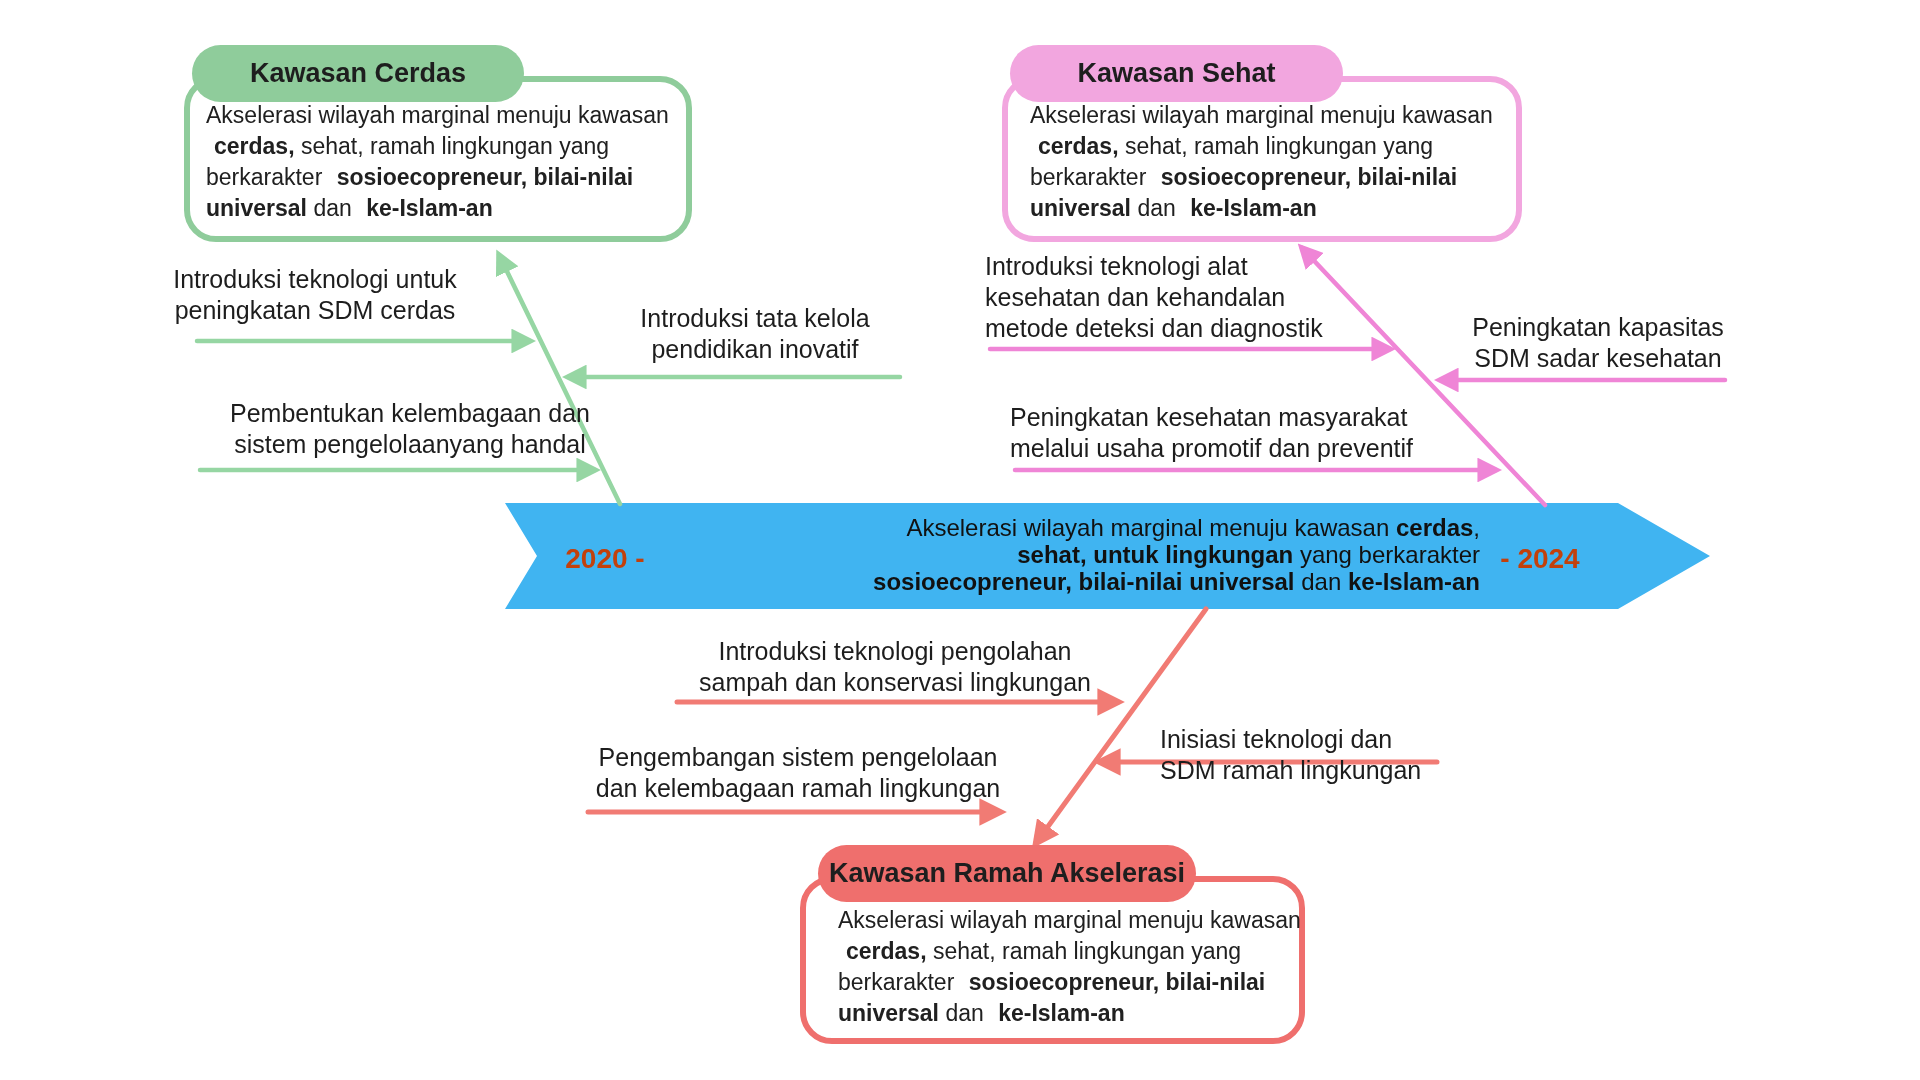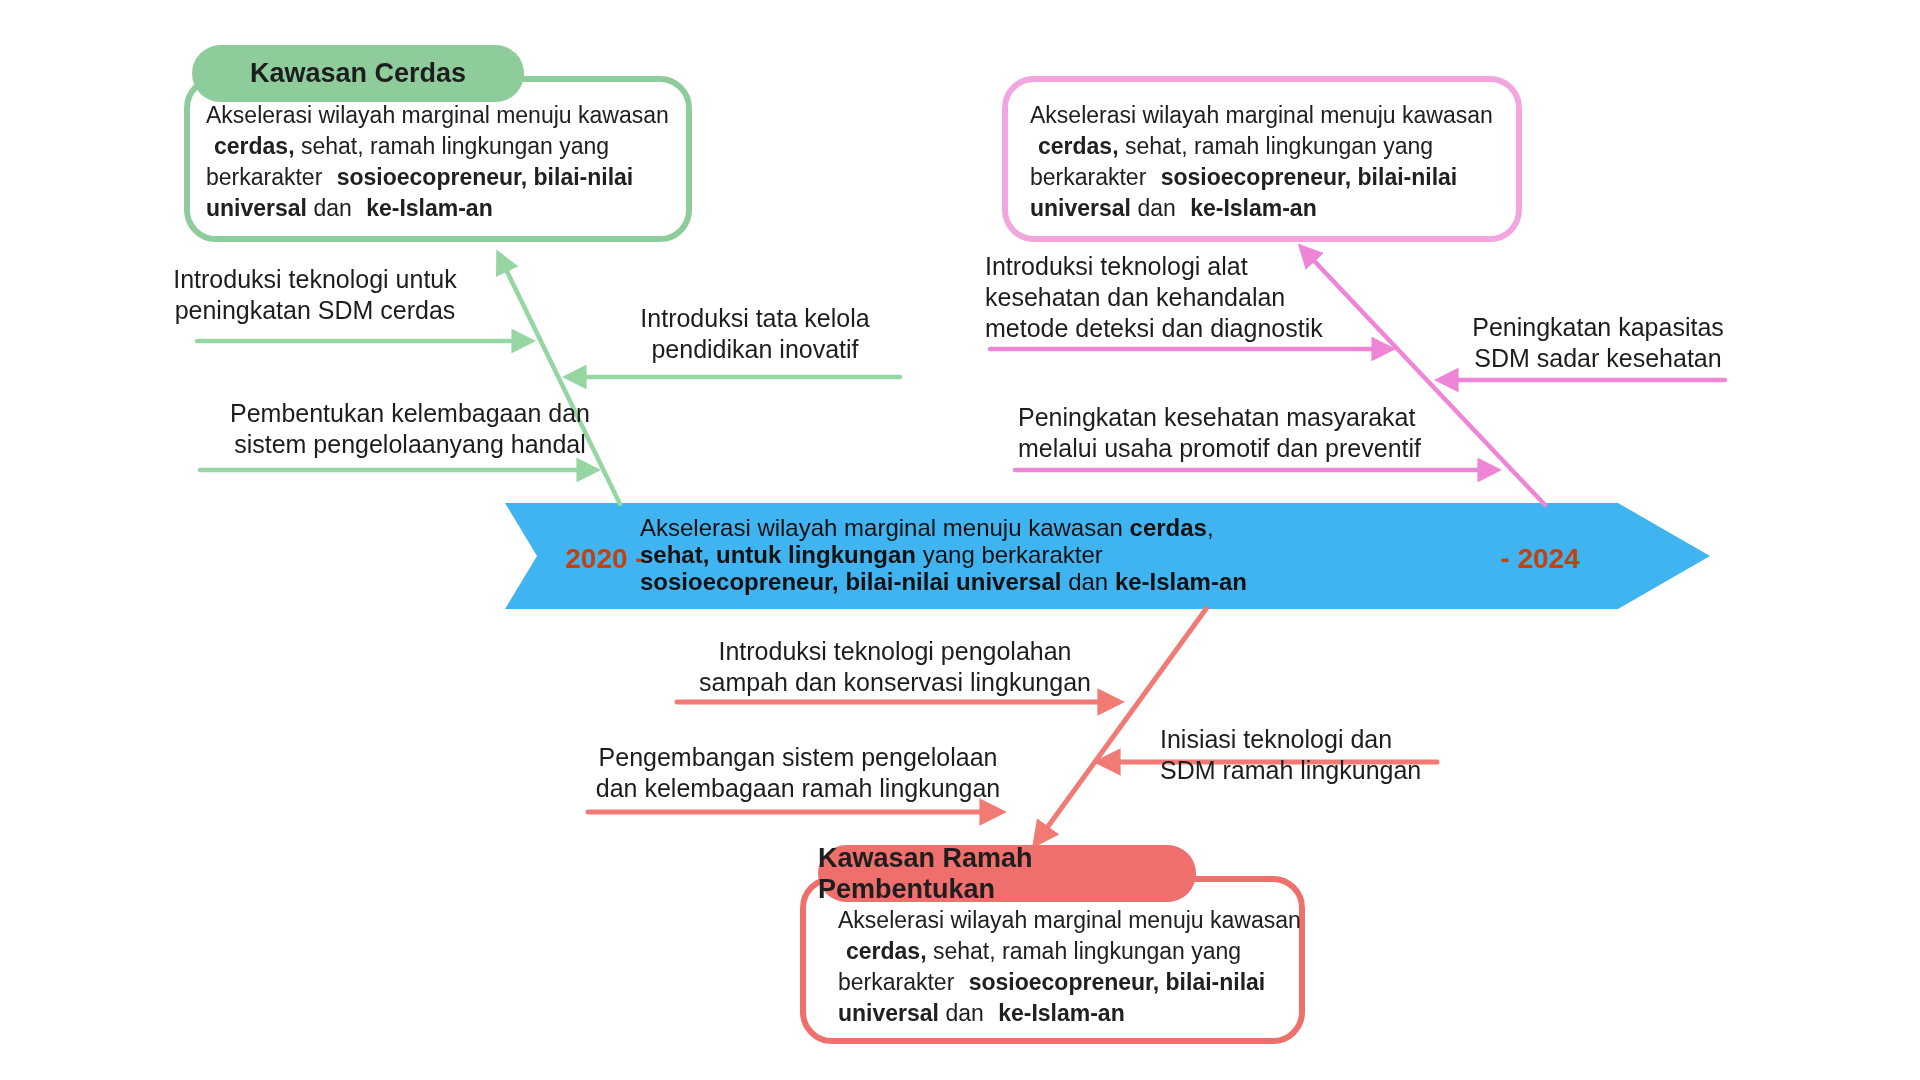--- a/index.html
+++ b/index.html
@@ -43,21 +43,21 @@
     white-space:pre;
   }
   .tl-center{text-align:center;}
   .tl-left{text-align:left;}
   
   .banner-year{
     font-size:28px;font-weight:bold;color:#c2410c;
     text-align:center;z-index:3;
   }
   .banner-text{
-    width:840px;text-align:left;z-index:3;
+    width:840px;text-align:right;z-index:3;
     font-size:24px;line-height:27px;color:#111111;
   }
   .banner-line{white-space:pre;}
   .banner-line b{font-weight:bold;}
 </style>
 </head>
 <body>
 
 <div class="canvas">
 
@@ -95,28 +95,31 @@
   <div class="abs topic-box green" style="left:184px;top:76px;width:508px;height:166px;"></div>
   <div class="abs title-pill green" style="left:192px;top:45px;width:332px;height:57px;">
     <span>Kawasan Cerdas</span>
   </div>
   <div class="abs box-body" style="left:206px;top:100px;"><span>Akselerasi wilayah marginal menuju kawasan
 </span><b>cerdas,</b><span> sehat, ramah lingkungan yang
 berkarakter </span><b>sosioecopreneur, bilai-nilai
 universal</b><span> dan </span><b>ke-Islam-an</b></div>
 
   <div class="abs topic-box pink" style="left:1002px;top:76px;width:520px;height:166px;"></div>
+  <div class="abs title-pill pink" style="left:1010px;top:45px;width:333px;height:57px;">
+    <span>Kawasan Sehat</span>
+  </div>
   <div class="abs box-body" style="left:1030px;top:100px;"><span>Akselerasi wilayah marginal menuju kawasan
 </span><b>cerdas,</b><span> sehat, ramah lingkungan yang
 berkarakter </span><b>sosioecopreneur, bilai-nilai
 universal</b><span> dan </span><b>ke-Islam-an</b></div>
 
   <div class="abs topic-box red" style="left:800px;top:876px;width:505px;height:168px;"></div>
   <div class="abs title-pill red" style="left:818px;top:845px;width:378px;height:57px;">
-    <span>Kawasan Ramah Pembentukan</span>
+    <span>Kawasan Ramah Akselerasi</span>
   </div>
   <div class="abs box-body" style="left:838px;top:905px;"><span>Akselerasi wilayah marginal menuju kawasan
 </span><b>cerdas,</b><span> sehat, ramah lingkungan yang
 berkarakter </span><b>sosioecopreneur, bilai-nilai
 universal</b><span> dan </span><b>ke-Islam-an</b></div>
 
   <div class="abs banner-year" style="left:540px;top:543px;width:130px;">2020 -</div>
   <div class="abs banner-year" style="left:1470px;top:543px;width:140px;">- 2024</div>
   <div class="abs banner-text" style="left:640px;top:514px;">
     <div class="banner-line"><span>Akselerasi wilayah marginal menuju kawasan </span><b>cerdas</b><span>,</span></div>
@@ -129,21 +132,21 @@
   <div class="abs task-label tl-center" style="left:610px;top:303px;width:290px;">Introduksi tata kelola
 pendidikan inovatif</div>
   <div class="abs task-label tl-center" style="left:205px;top:398px;width:410px;">Pembentukan kelembagaan dan
 sistem pengelolaanyang handal</div>
 
   <div class="abs task-label tl-left" style="left:985px;top:251px;width:340px;">Introduksi teknologi alat
 kesehatan dan kehandalan
 metode deteksi dan diagnostik</div>
   <div class="abs task-label tl-center" style="left:1458px;top:312px;width:280px;">Peningkatan kapasitas
 SDM sadar kesehatan</div>
-  <div class="abs task-label tl-left" style="left:1010px;top:402px;width:450px;margin-left:8px;">Peningkatan kesehatan masyarakat
+  <div class="abs task-label tl-left" style="left:1010px;top:402px;width:450px;">Peningkatan kesehatan masyarakat
 melalui usaha promotif dan preventif</div>
 
   <div class="abs task-label tl-center" style="left:665px;top:636px;width:460px;">Introduksi teknologi pengolahan
 sampah dan konservasi lingkungan</div>
   <div class="abs task-label tl-left" style="left:1160px;top:696px;width:300px;margin-top:28px;">Inisiasi teknologi dan
 SDM ramah lingkungan</div>
   <div class="abs task-label tl-center" style="left:578px;top:742px;width:440px;">Pengembangan sistem pengelolaan
 dan kelembagaan ramah lingkungan</div>
 
 </div>

